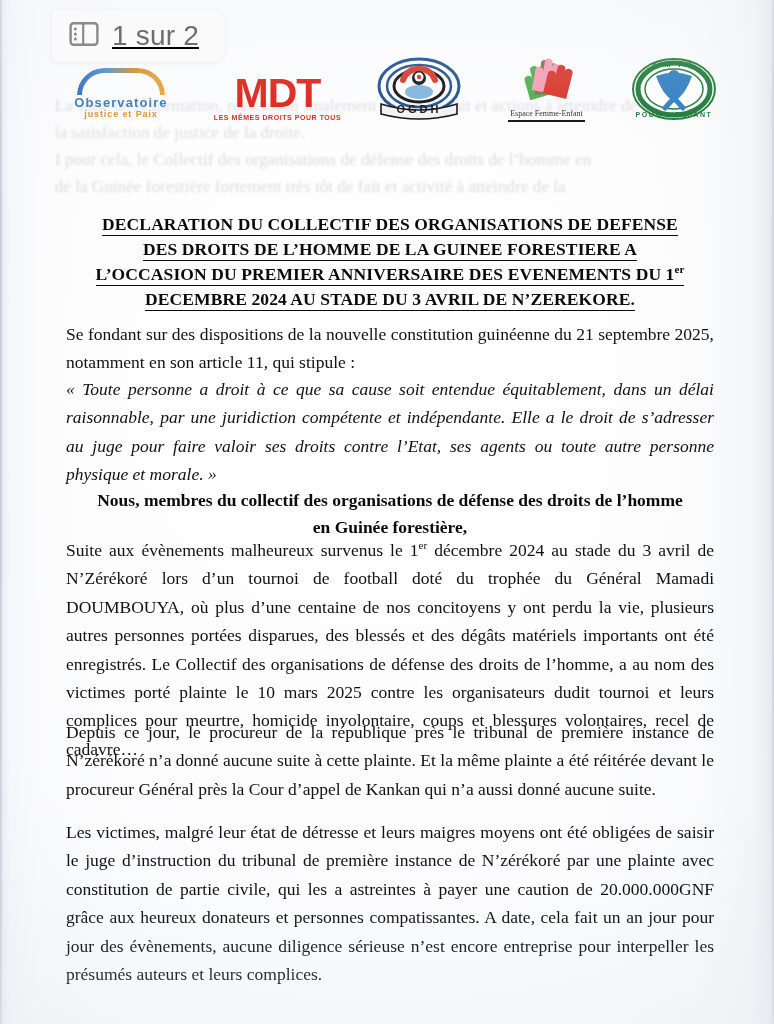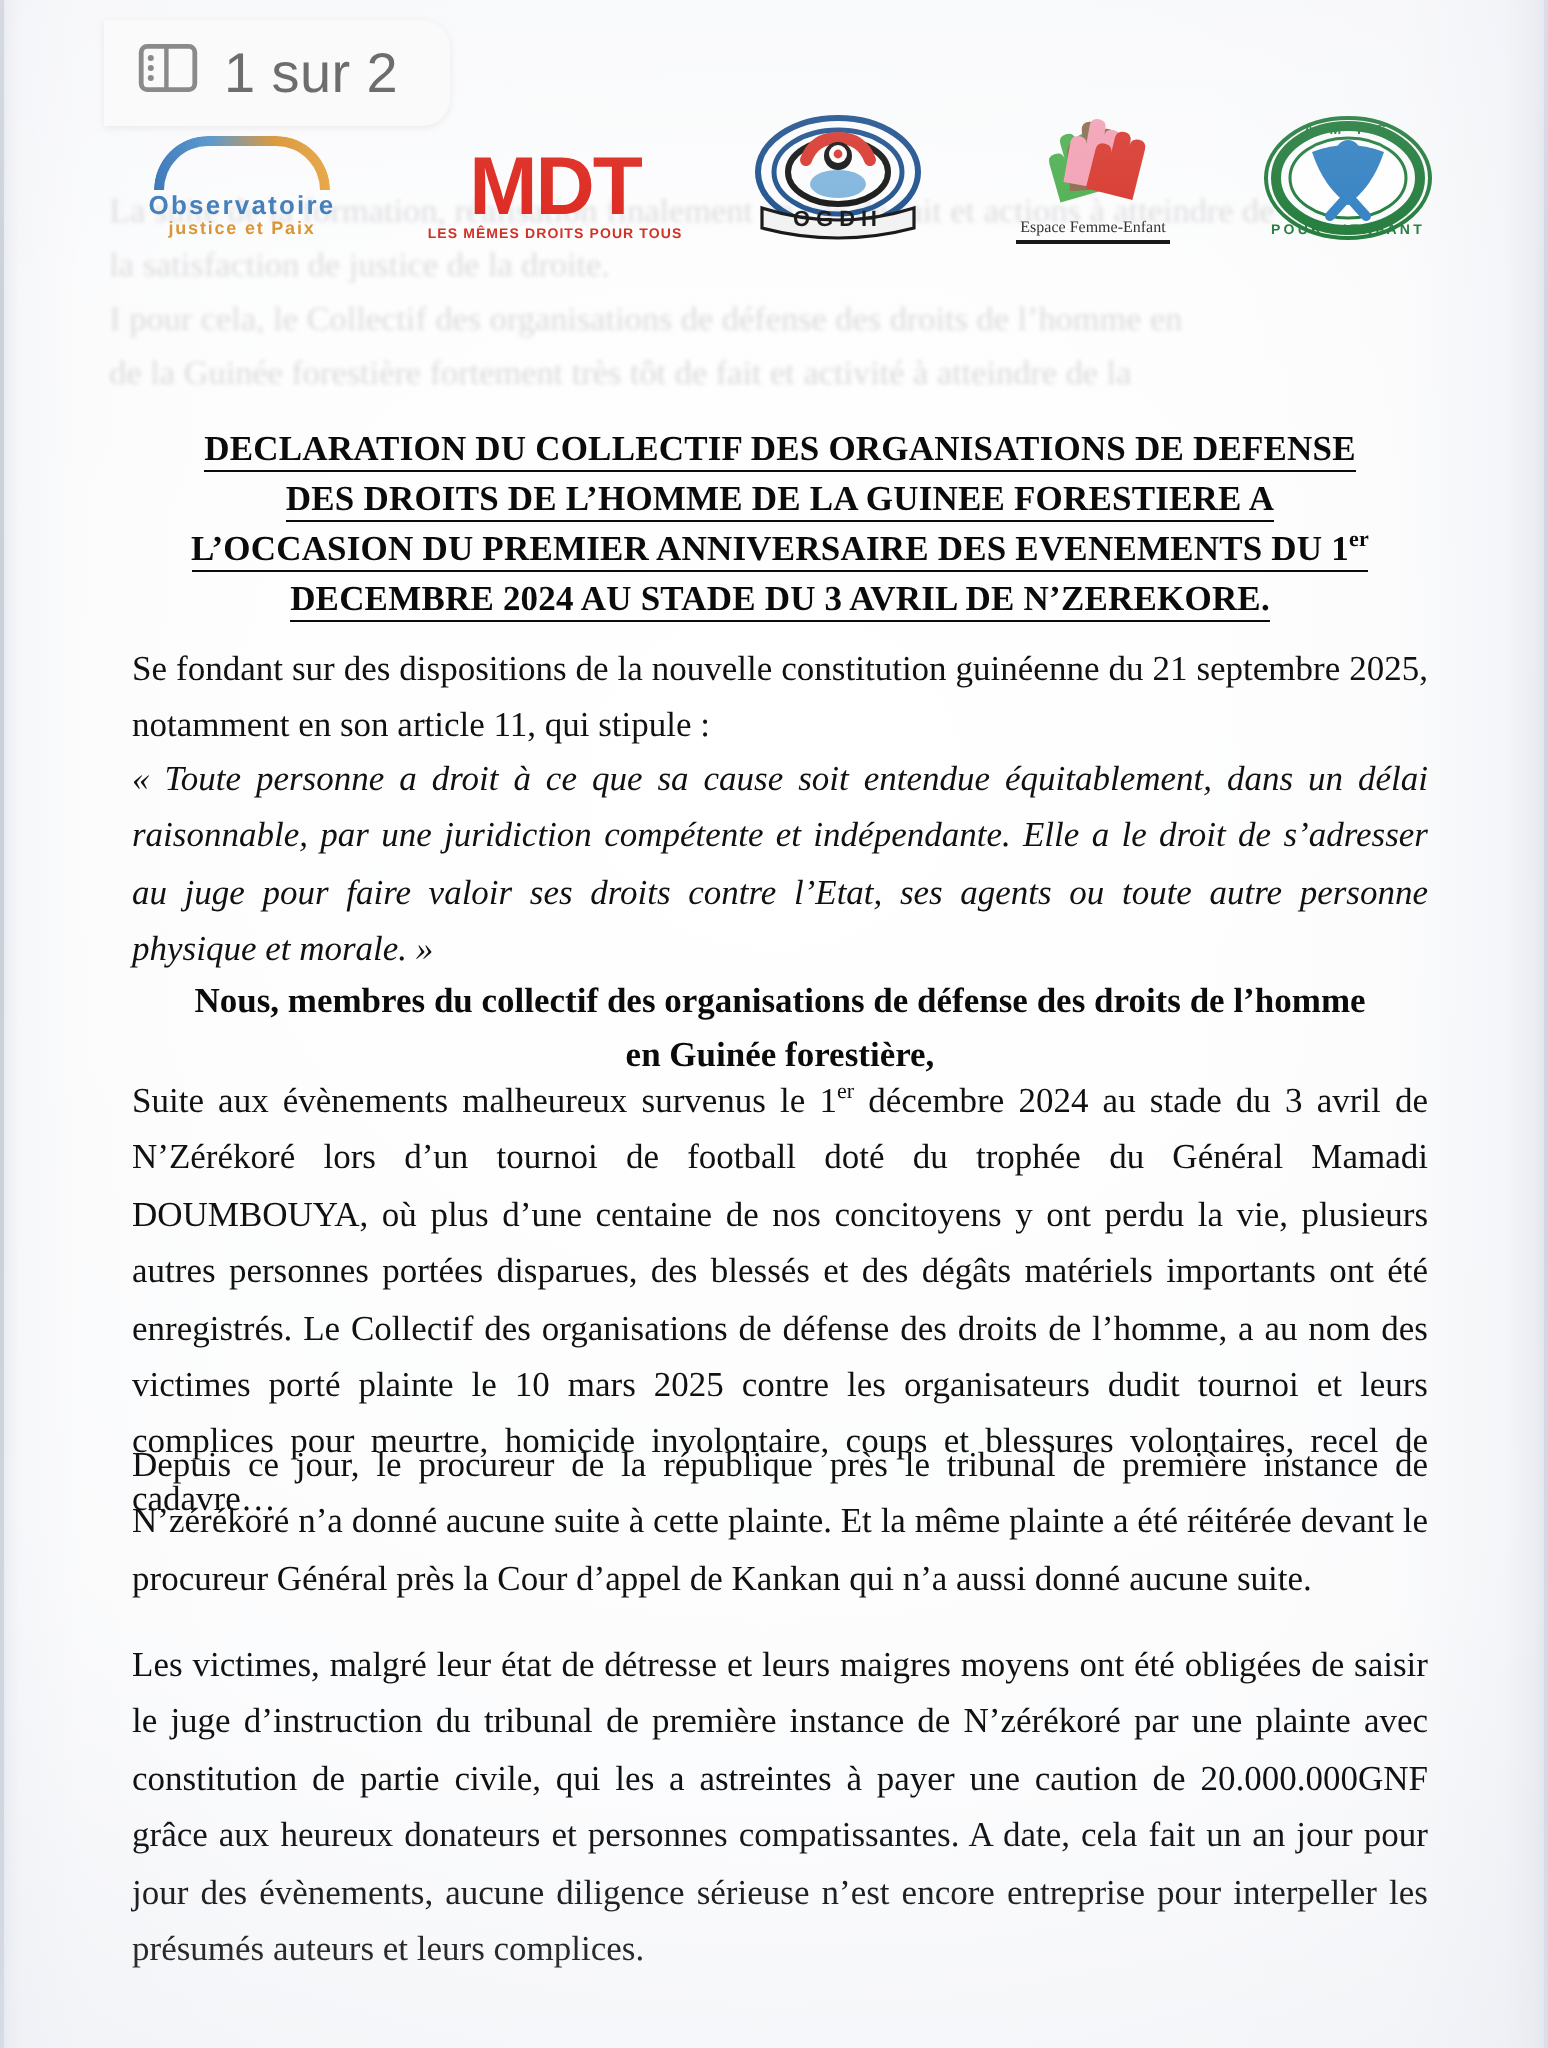--- a/index.html
+++ b/index.html
@@ -66,20 +66,21 @@
     position: absolute;
     left: 52px; top: 10px;
     display: flex;
     align-items: center;
     gap: 13px;
     padding: 11px 26px 11px 17px;
     background: rgba(250,250,250,0.95);
     border-radius: 0 14px 14px 0;
     box-shadow: 0 1px 4px rgba(0,0,0,0.07);
     z-index: 30;
+    text-decoration: underline;
   }
   #page-badge .glyph { display: block; }
   #page-badge .ptext {
     font-family: "Liberation Sans", sans-serif;
     font-size: 28px;
     color: #6d6d6d;
     letter-spacing: .2px;
     line-height: 1;
   }
 

